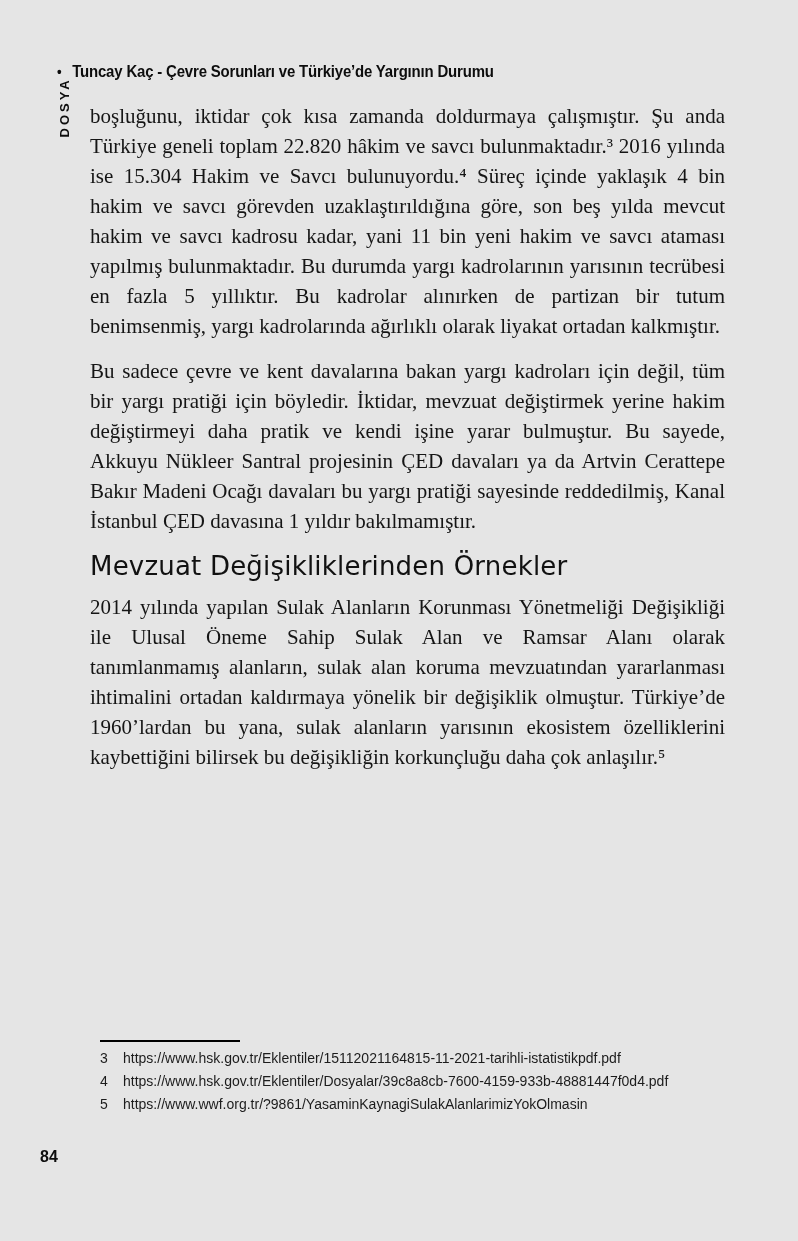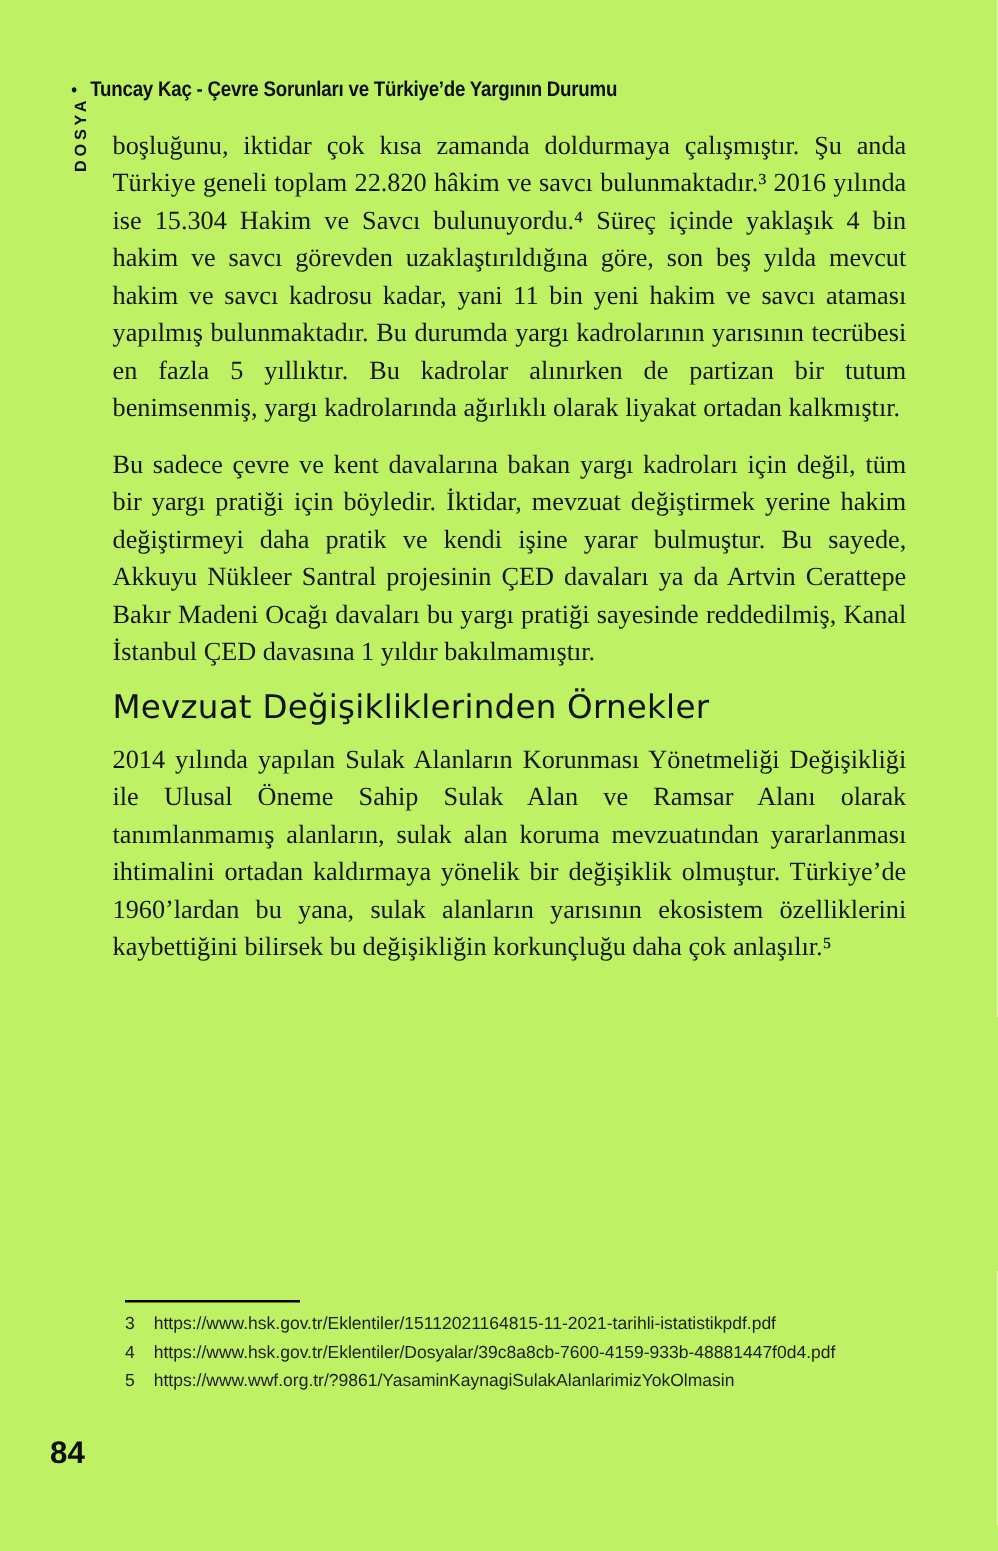--- a/index.html
+++ b/index.html
@@ -4,21 +4,21 @@
 <style>
   html, body {
     margin: 0;
     padding: 0;
     background: #ffffff;
   }
   .page {
     position: relative;
     width: 798px;
     height: 1241px;
-    background: #bef264;
+    background: #e5e5e5;
     color: #151515;
     overflow: hidden;
   }
 
   
   .running-header {
     position: absolute;
     left: 57px;
     top: 62px;
     white-space: nowrap;
@@ -112,21 +112,21 @@
     text-align: right;
   }
 
   
   .page-number {
     position: absolute;
     left: 40px;
     top: 1148px;
     font-family: "Liberation Sans", sans-serif;
     font-weight: 700;
-    font-size: 25px;
+    font-size: 16px;
     color: #0d0d0d;
   }
 </style>
 </head>
 <body>
 
 <div class="page">
 
   <div class="running-header">
     <span class="bullet">•</span><span class="author">Tuncay Kaç - </span><span class="title">Çevre Sorunları ve Türkiye’de Yargının Durumu</span>

